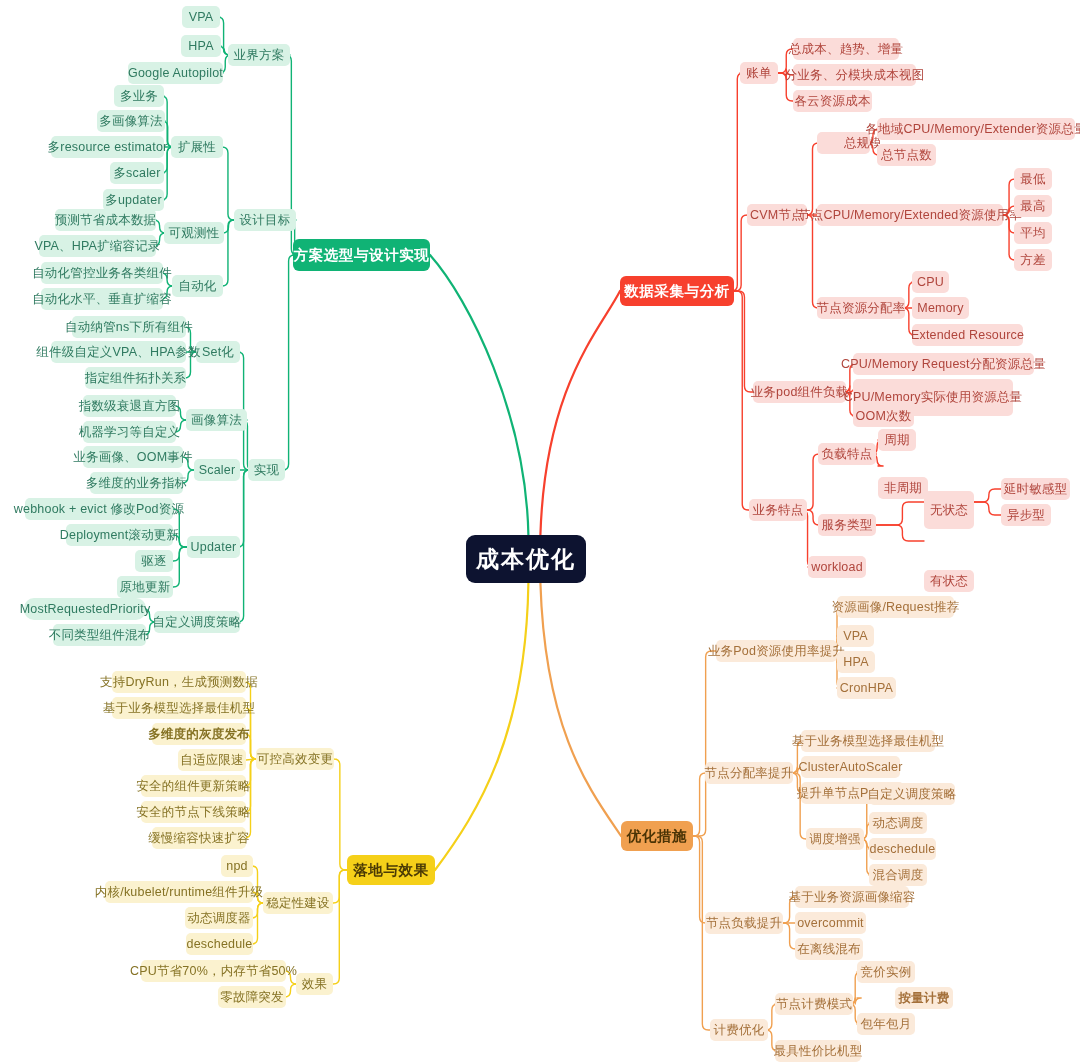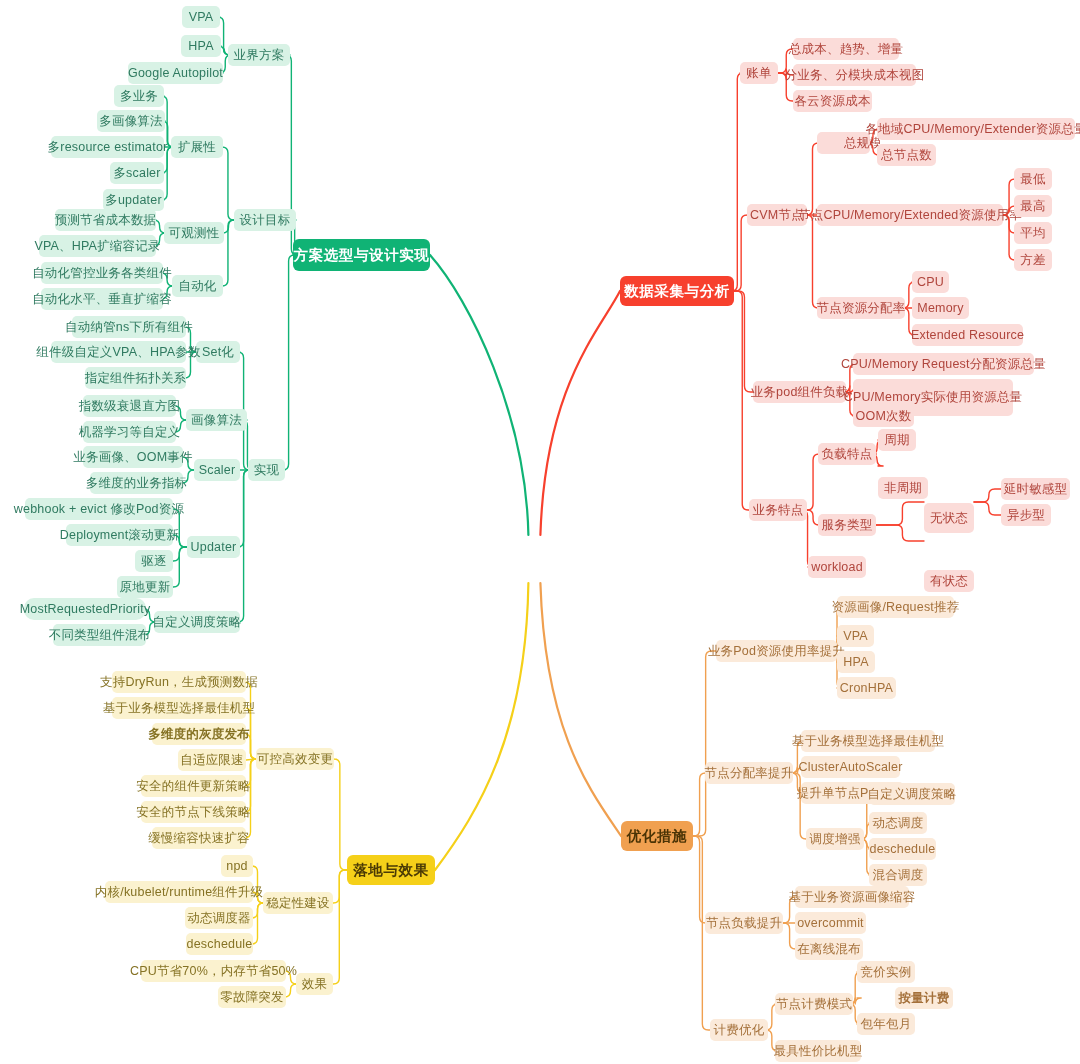--- a/index.html
+++ b/index.html
@@ -142,20 +142,21 @@
       <path d="M 783 923 L 783.6 923 Q 789.6 923 789.6 917 L 789.6 903 Q 789.6 897 795.6 897 L 795 897" fill="none" stroke="#f0a050" stroke-width="1.4" stroke-linecap="round" stroke-linejoin="round"></path>
       <path d="M 783 923 L 795 923" fill="none" stroke="#f0a050" stroke-width="1.4" stroke-linecap="round" stroke-linejoin="round"></path>
       <path d="M 783 923 L 783.6 923 Q 789.6 923 789.6 929 L 789.6 943 Q 789.6 949 795.6 949 L 795 949" fill="none" stroke="#f0a050" stroke-width="1.4" stroke-linecap="round" stroke-linejoin="round"></path>
       <path d="M 693 836 L 696.35 836 Q 702.35 836 702.35 842 L 702.35 1024 Q 702.35 1030 708.35 1030 L 710 1030" fill="none" stroke="#f0a050" stroke-width="1.4" stroke-linecap="round" stroke-linejoin="round"></path>
       <path d="M 768 1030 L 765.85 1030 Q 771.85 1030 771.85 1024 L 771.85 1010 Q 771.85 1004 777.85 1004 L 775 1004" fill="none" stroke="#f0a050" stroke-width="1.4" stroke-linecap="round" stroke-linejoin="round"></path>
       <path d="M 853 1004 L 849.2 1004 Q 855.2 1004 855.2 998 L 855.2 978 Q 855.2 972 861.2 972 L 857 972" fill="none" stroke="#f0a050" stroke-width="1.4" stroke-linecap="round" stroke-linejoin="round"></path>
       <path d="M 853 1004 L 849.2 1004 Q 855.2 1004 855.2 998 L 855.2 1004 Q 855.2 998 861.2 998 L 857 998" fill="none" stroke="#f0a050" stroke-width="1.4" stroke-linecap="round" stroke-linejoin="round"></path>
       <path d="M 853 1004 L 849.2 1004 Q 855.2 1004 855.2 1010 L 855.2 1018 Q 855.2 1024 861.2 1024 L 857 1024" fill="none" stroke="#f0a050" stroke-width="1.4" stroke-linecap="round" stroke-linejoin="round"></path>
       <path d="M 768 1030 L 765.85 1030 Q 771.85 1030 771.85 1036 L 771.85 1045 Q 771.85 1051 777.85 1051 L 775 1051" fill="none" stroke="#f0a050" stroke-width="1.4" stroke-linecap="round" stroke-linejoin="round"></path>
     </svg>
+<div class="node root" style="left: 466px; top: 535px; width: 120px; height: 48px;">成本优化</div>
     <div class="node branch br-green" style="left: 293px; top: 239px; width: 137px; height: 32px;">方案选型与设计实现</div>
     <div class="node leaf g-leaf" style="left: 228px; top: 44px; width: 62px; height: 22px;">业界方案</div>
     <div class="node leaf g-leaf" style="left: 182px; top: 6px; width: 38px; height: 22px;">VPA</div>
     <div class="node leaf g-leaf" style="left: 181px; top: 35px; width: 40px; height: 22px;">HPA</div>
     <div class="node leaf g-leaf" style="left: 128px; top: 62px; width: 95px; height: 22px;">Google Autopilot</div>
     <div class="node leaf g-leaf" style="left: 234px; top: 209px; width: 62px; height: 22px;">设计目标</div>
     <div class="node leaf g-leaf" style="left: 171px; top: 136px; width: 52px; height: 22px;">扩展性</div>
     <div class="node leaf g-leaf" style="left: 114px; top: 85px; width: 50px; height: 22px;">多业务</div>
     <div class="node leaf g-leaf" style="left: 97px; top: 110px; width: 68px; height: 22px;">多画像算法</div>
     <div class="node leaf g-leaf" style="left: 51px; top: 136px; width: 113px; height: 22px;">多resource estimator</div>
@@ -206,21 +207,21 @@
     <div class="node leaf r-leaf" style="left: 912px; top: 324px; width: 111px; height: 22px;">Extended Resource</div>
     <div class="node leaf r-leaf" style="left: 753px; top: 381px; width: 93px; height: 22px;">业务pod组件负载</div>
     <div class="node leaf r-leaf" style="left: 853px; top: 353px; width: 181px; height: 22px;">CPU/Memory Request分配资源总量</div>
     <div class="node leaf r-leaf" style="left: 853px; top: 379px; width: 160px; height: 37px;">CPU/Memory实际使用资源总量</div>
     <div class="node leaf r-leaf" style="left: 853px; top: 405px; width: 61px; height: 22px;">OOM次数</div>
     <div class="node leaf r-leaf" style="left: 749px; top: 499px; width: 58px; height: 22px;">业务特点</div>
     <div class="node leaf r-leaf" style="left: 818px; top: 443px; width: 58px; height: 22px;">负载特点</div>
     <div class="node leaf r-leaf" style="left: 878px; top: 429px; width: 38px; height: 22px;">周期</div>
     <div class="node leaf r-leaf" style="left: 878px; top: 455px; width: 50px; height: 22px; margin-top: 22px;">非周期</div>
     <div class="node leaf r-leaf" style="left: 818px; top: 514px; width: 58px; height: 22px;">服务类型</div>
-    <div class="node leaf r-leaf" style="left: 924px; top: 503px; width: 50px; height: 30px;">无状态</div>
+    <div class="node leaf r-leaf" style="left: 924px; top: 491px; width: 50px; height: 38px;">无状态</div>
     <div class="node leaf r-leaf" style="left: 1001px; top: 478px; width: 69px; height: 22px;">延时敏感型</div>
     <div class="node leaf r-leaf" style="left: 1001px; top: 504px; width: 50px; height: 22px;">异步型</div>
     <div class="node leaf r-leaf" style="left: 924px; top: 530px; width: 50px; height: 22px; margin-top: 40px;">有状态</div>
     <div class="node leaf r-leaf" style="left: 808px; top: 556px; width: 58px; height: 22px;">workload</div>
     <div class="node branch br-yellow" style="left: 347px; top: 855px; width: 88px; height: 30px;">落地与效果</div>
     <div class="node leaf y-leaf" style="left: 256px; top: 748px; width: 78px; height: 22px;">可控高效变更</div>
     <div class="node leaf y-leaf" style="left: 112px; top: 671px; width: 134px; height: 22px;">支持DryRun，生成预测数据</div>
     <div class="node leaf y-leaf" style="left: 112px; top: 697px; width: 134px; height: 22px;">基于业务模型选择最佳机型</div>
     <div class="node leaf y-leaf" style="left: 152px; top: 723px; width: 94px; height: 22px; font-weight: bold;">多维度的灰度发布</div>
     <div class="node leaf y-leaf" style="left: 178px; top: 749px; width: 68px; height: 22px;">自适应限速</div>

